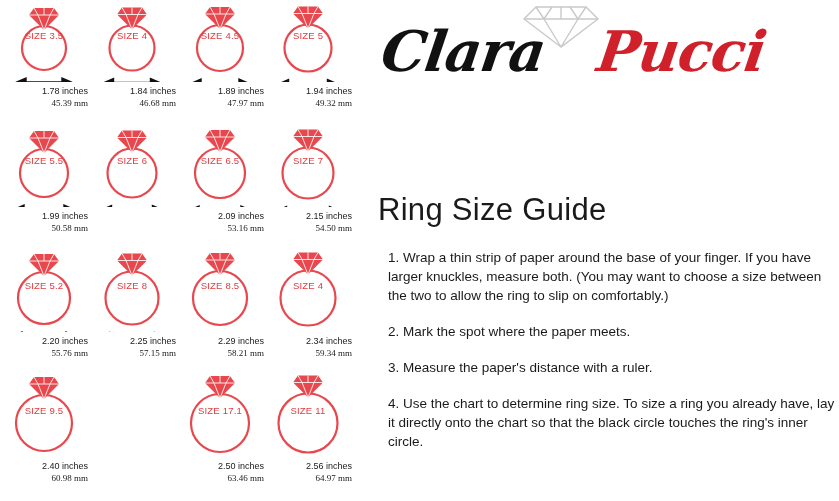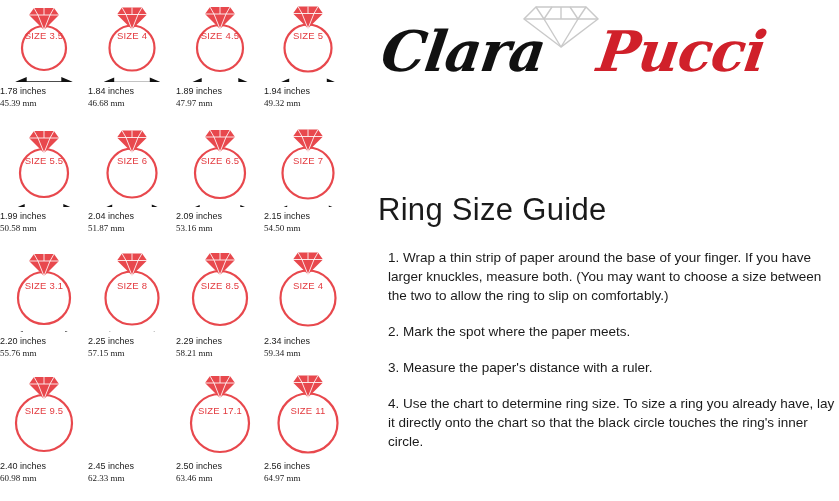--- a/index.html
+++ b/index.html
@@ -53,21 +53,21 @@
     text-align: center;
     font-size: 9.5px;
     color: #e33a3f;
     letter-spacing: 0.2px;
   }
   .measure-block {
     position: absolute;
     left: 0;
     top: 86px;
     width: 88px;
-    text-align: left;
+    text-align: right;
     color: #1a1a1a;
     font-size: 9px;
     line-height: 11.5px;
   }
   .measure-block .inches { display: block; }
   .measure-block .mm { display: block; font-family: Liberation Serif, serif; }
 
   
   .right {
     position: absolute;
@@ -309,24 +309,20 @@
       </g>
     </g>
     <g stroke="#111111" stroke-width="1.4" fill="#111111">
       <line x1="20.5" y1="84.5" x2="67.5" y2="84.5"></line>
       <polygon points="14.5,84.5 23.5,80.5 23.5,88.5"></polygon>
       <polygon points="73.5,84.5 64.5,80.5 64.5,88.5"></polygon>
     </g>
   </svg>
           <div class="size-label">SIZE 6</div>
         </div>
-        <div class="measure-block">
-          <span class="inches">2.04 inches</span>
-          <span class="mm">51.87 mm</span>
-        </div>
       </div>
       <div class="ring-cell">
         <div class="ring-art">
   <svg class="ring-svg" width="88" height="82" viewBox="0 0 88 82">
     <circle cx="44" cy="48" r="25" fill="none" stroke="#e8484d" stroke-width="2.2"></circle>
     <g>
       <polygon points="44,27 29,12 34,5 54,5 59,12" fill="#e8484d"></polygon>
       <g stroke="#ffffff" stroke-width="0.9" opacity="0.95">
         <line x1="29" y1="12" x2="59" y2="12"></line>
         <line x1="34" y1="5" x2="38" y2="12"></line>
@@ -391,21 +387,21 @@
         <line x1="50" y1="11" x2="44" y2="26"></line>
         <line x1="44" y1="4" x2="44" y2="11"></line>
       </g>
     </g>
     <g stroke="#111111" stroke-width="1.4" fill="#111111">
       <line x1="19" y1="86" x2="69" y2="86"></line>
       <polygon points="13,86 22,82 22,90"></polygon>
       <polygon points="75,86 66,82 66,90"></polygon>
     </g>
   </svg>
-          <div class="size-label">SIZE 3.1</div>
+          <div class="size-label">SIZE 5.2</div>
         </div>
         <div class="measure-block">
           <span class="inches">2.20 inches</span>
           <span class="mm">55.76 mm</span>
         </div>
       </div>
       <div class="ring-cell">
         <div class="ring-art">
   <svg class="ring-svg" width="88" height="82" viewBox="0 0 88 82">
     <circle cx="44" cy="48" r="26.5" fill="none" stroke="#e8484d" stroke-width="2.2"></circle>
@@ -511,24 +507,20 @@
     </g>
   </svg>
           <div class="size-label">SIZE 9.5</div>
         </div>
         <div class="measure-block">
           <span class="inches">2.40 inches</span>
           <span class="mm">60.98 mm</span>
         </div>
       </div>
       <div class="ring-cell">
-        <div class="measure-block">
-          <span class="inches">2.45 inches</span>
-          <span class="mm">62.33 mm</span>
-        </div>
       </div>
       <div class="ring-cell">
         <div class="ring-art">
   <svg class="ring-svg" width="88" height="82" viewBox="0 0 88 82">
     <circle cx="44" cy="48" r="29" fill="none" stroke="#e8484d" stroke-width="2.2"></circle>
     <g>
       <polygon points="44,23 29,8 34,1 54,1 59,8" fill="#e8484d"></polygon>
       <g stroke="#ffffff" stroke-width="0.9" opacity="0.95">
         <line x1="29" y1="8" x2="59" y2="8"></line>
         <line x1="34" y1="1" x2="38" y2="8"></line>

